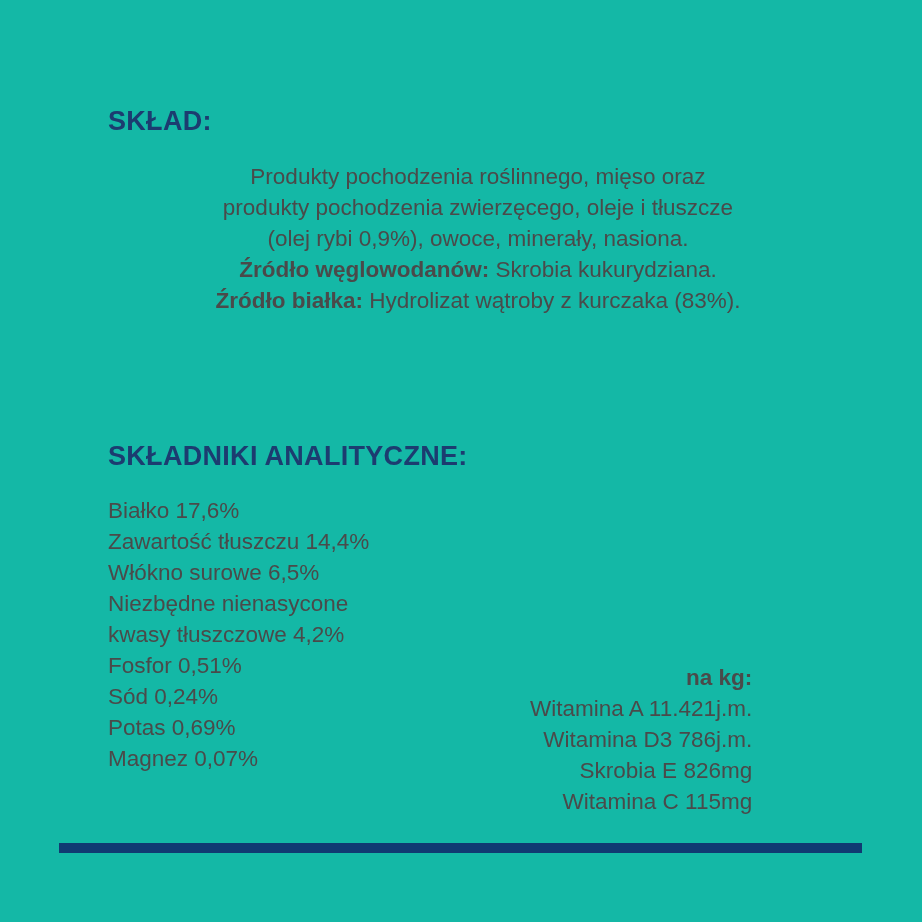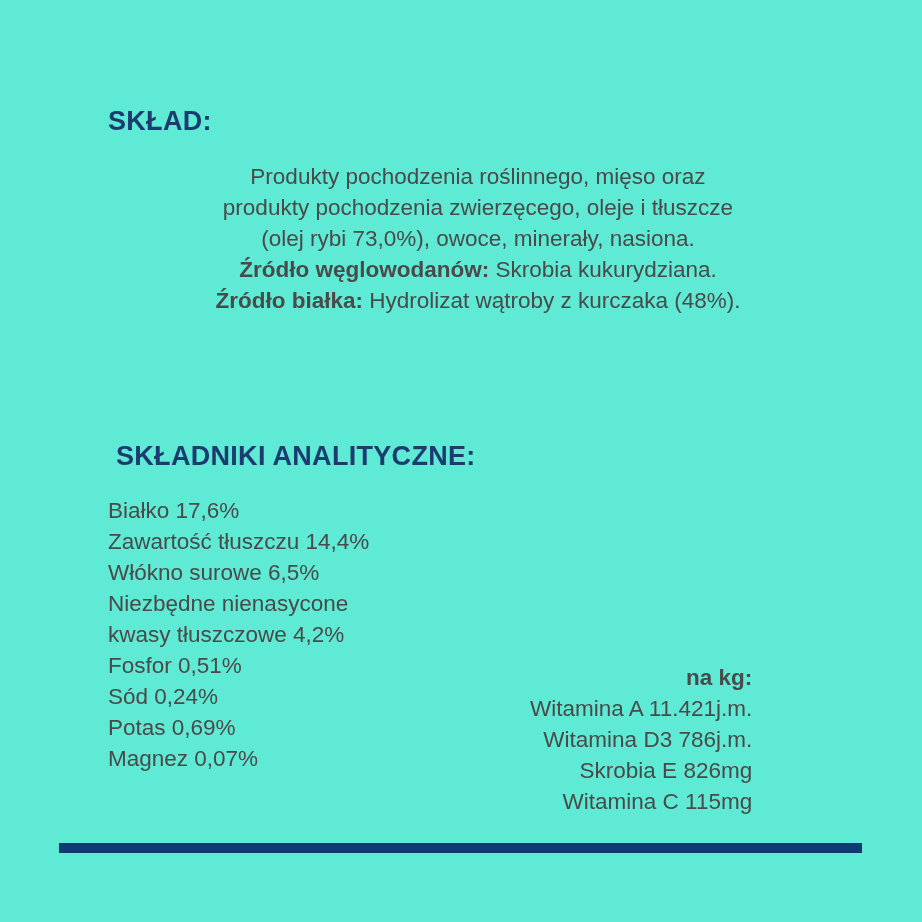--- a/index.html
+++ b/index.html
@@ -13,21 +13,21 @@
     background: #ffffff;
     font-family: "Liberation Sans", "DejaVu Sans", sans-serif;
     -webkit-font-smoothing: antialiased;
     overflow: hidden;
   }
 
   .panel {
     position: relative;
     width: 922px;
     height: 922px;
-    background: #5eead4;
+    background: #14b8a6;
   }
 
   
   .section-heading {
     position: absolute;
     font-weight: bold;
     font-size: 27px;
     letter-spacing: 0.3px;
     line-height: 1;
     white-space: nowrap;
@@ -111,31 +111,31 @@
   <div class="section-heading" id="heading-sklad" style="color: rgb(28, 60, 112);">SKŁAD:</div>
 
   <div class="ingredients-block">
     <div class="ingredients-line" style="color: rgb(74, 74, 74);">
       <span>Produkty pochodzenia roślinnego, mięso oraz</span>
     </div>
     <div class="ingredients-line" style="color: rgb(74, 74, 74);">
       <span>produkty pochodzenia zwierzęcego, oleje i tłuszcze</span>
     </div>
     <div class="ingredients-line" style="color: rgb(74, 74, 74);">
-      <span>(olej rybi 73,0%), owoce, minerały, nasiona.</span>
+      <span>(olej rybi 0,9%), owoce, minerały, nasiona.</span>
     </div>
     <div class="ingredients-line" style="color: rgb(74, 74, 74);">
       <span class="lead-label">Źródło węglowodanów:</span><span> Skrobia kukurydziana.</span>
     </div>
     <div class="ingredients-line" style="color: rgb(74, 74, 74);">
-      <span class="lead-label">Źródło białka:</span><span> Hydrolizat wątroby z kurczaka (48%).</span>
+      <span class="lead-label">Źródło białka:</span><span> Hydrolizat wątroby z kurczaka (83%).</span>
     </div>
   </div>
 
-  <div class="section-heading" id="heading-analityczne" style="color: rgb(28, 60, 112); margin-left: 8px;">SKŁADNIKI ANALITYCZNE:</div>
+  <div class="section-heading" id="heading-analityczne" style="color: rgb(28, 60, 112);">SKŁADNIKI ANALITYCZNE:</div>
 
   <div class="analytical-block">
 
     <div class="col-left">
       <div class="analytical-line" style="color: rgb(74, 74, 74);">Białko 17,6%</div>
       <div class="analytical-line" style="color: rgb(74, 74, 74);">Zawartość tłuszczu 14,4%</div>
       <div class="analytical-line" style="color: rgb(74, 74, 74);">Włókno surowe 6,5%</div>
       <div class="analytical-line" style="color: rgb(74, 74, 74);">Niezbędne nienasycone</div>
       <div class="analytical-line" style="color: rgb(74, 74, 74);">kwasy tłuszczowe 4,2%</div>
       <div class="analytical-line" style="color: rgb(74, 74, 74);">Fosfor 0,51%</div>

